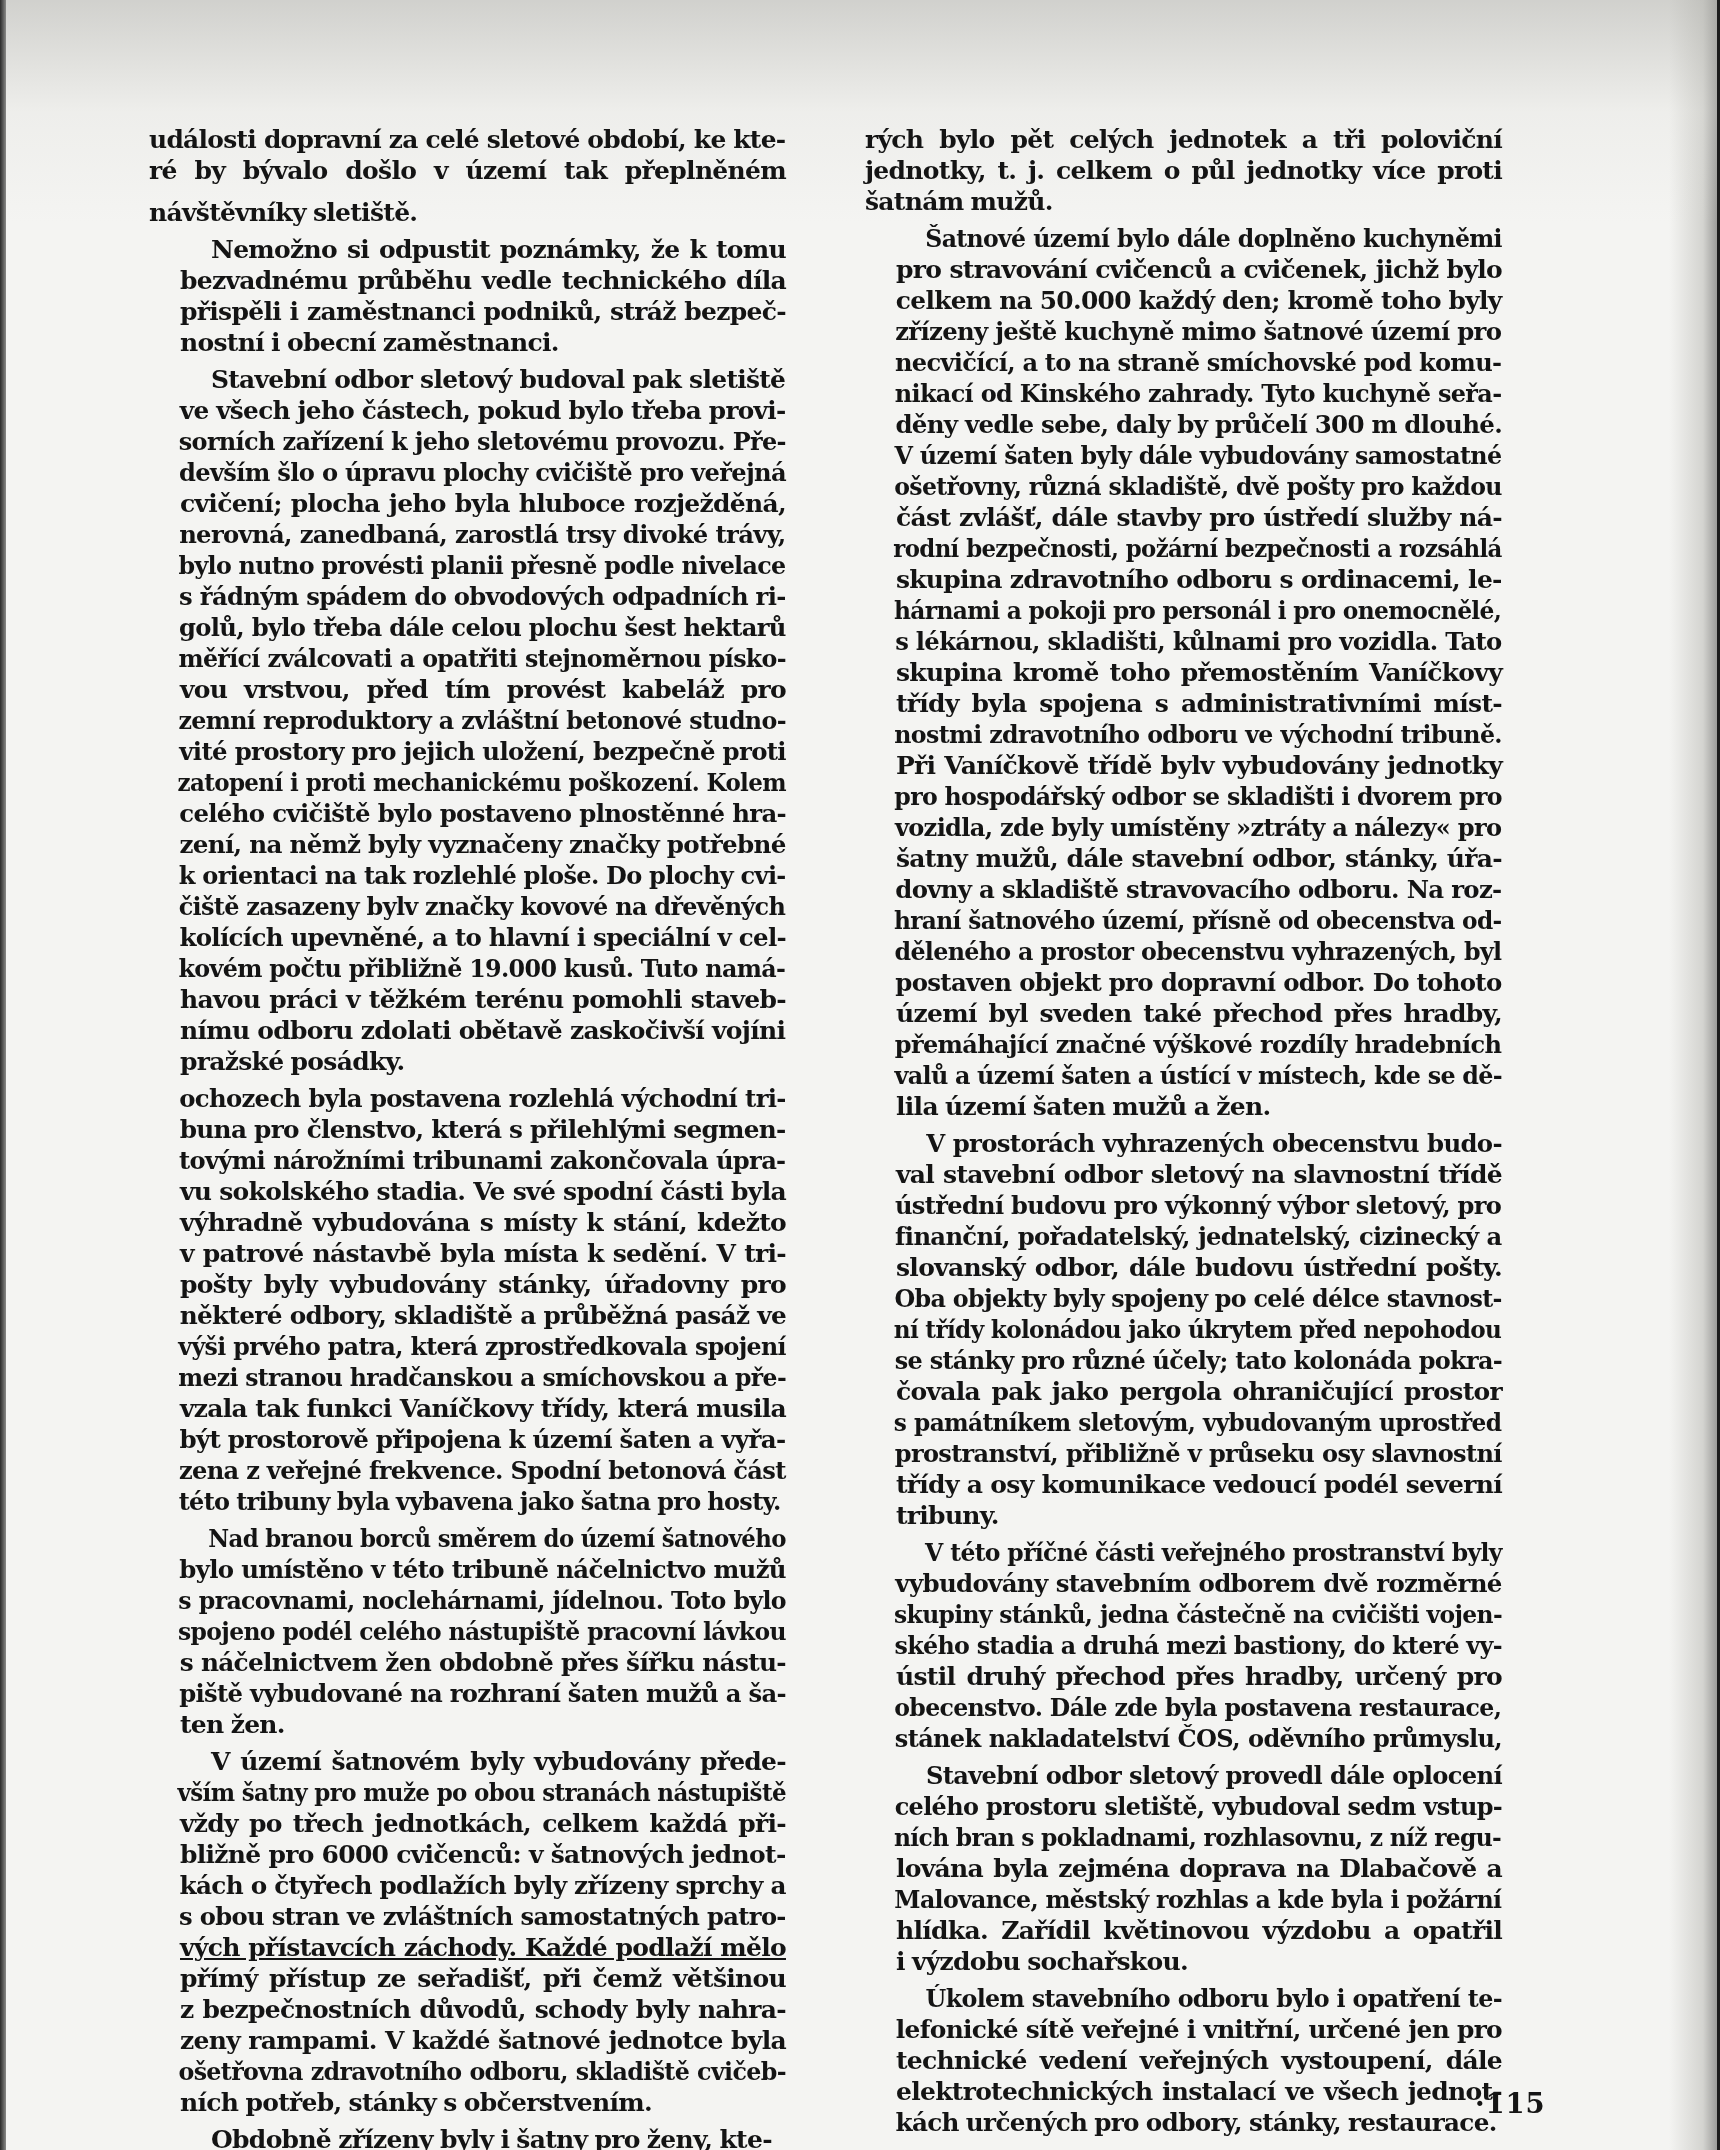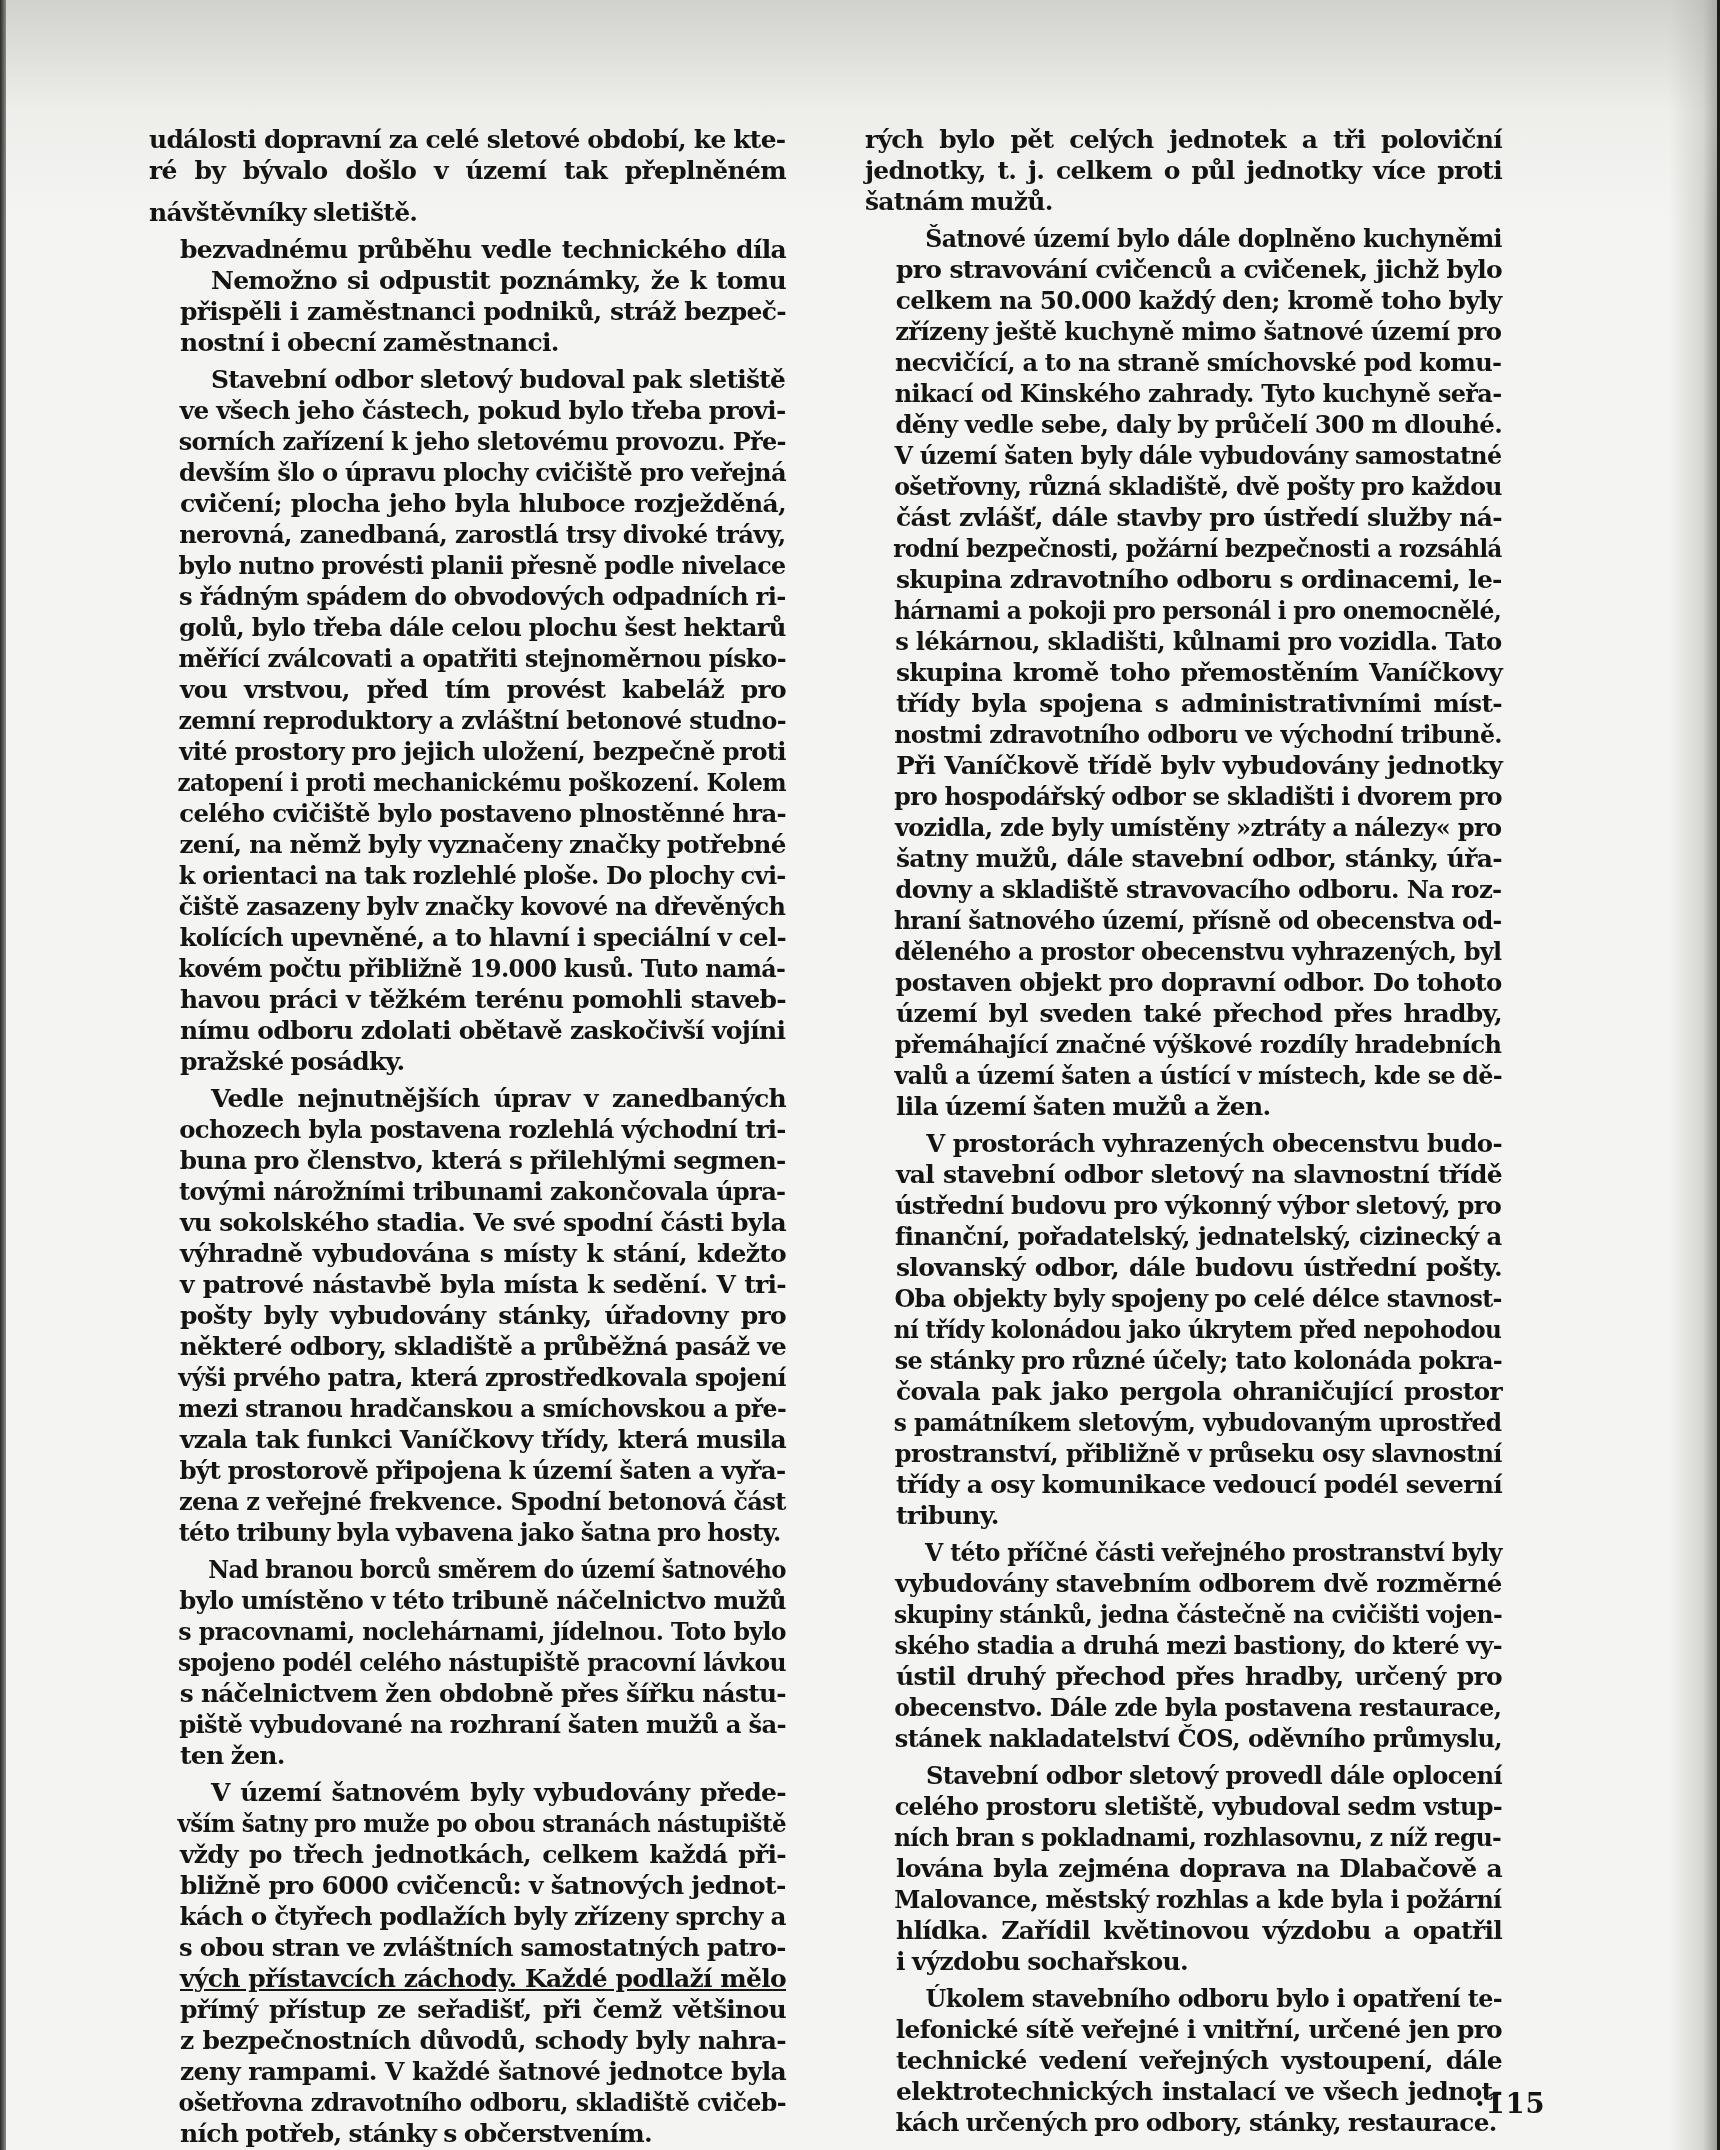--- a/index.html
+++ b/index.html
@@ -79,22 +79,22 @@
   <div class="left-edge"></div>
   <div class="right-band"></div>
 
   <div id="col-left" class="column">
       <div class="para cont">
         <span class="line" style="display: block; width: 639px; transform-origin: 0px 0px; transform: scaleX(0.996); text-align-last: justify;">události dopravní za celé sletové období, ke kte-</span>
         <span class="line" style="display: block; width: auto;">ré by bývalo došlo v území tak přeplněném</span>
         <span class="line last" style="display: block; width: auto; margin-top: 11px;">návštěvníky sletiště.</span>
       </div>
       <div class="para gap">
+        <span class="line indent" style="display: block; width: auto;">Nemožno si odpustit poznámky, že k tomu</span>
         <span class="line" style="display: block; width: auto;">bezvadnému průběhu vedle technického díla</span>
-        <span class="line indent" style="display: block; width: auto;">Nemožno si odpustit poznámky, že k tomu</span>
         <span class="line" style="display: block; width: auto;">přispěli i zaměstnanci podniků, stráž bezpeč-</span>
         <span class="line last" style="display: block; width: auto;">nostní i obecní zaměstnanci.</span>
       </div>
       <div class="para gap">
         <span class="line indent" style="display: block; width: 607px; transform-origin: 31px 0px; transform: scaleX(0.9972); text-align-last: justify;">Stavební odbor sletový budoval pak sletiště</span>
         <span class="line" style="display: block; width: 643px; transform-origin: 0px 0px; transform: scaleX(0.99); text-align-last: justify;">ve všech jeho částech, pokud bylo třeba provi-</span>
         <span class="line" style="display: block; width: 664px; transform-origin: 0px 0px; transform: scaleX(0.9592); text-align-last: justify;">sorních zařízení k jeho sletovému provozu. Pře-</span>
         <span class="line" style="display: block; width: 658px; transform-origin: 0px 0px; transform: scaleX(0.968); text-align-last: justify;">devším šlo o úpravu plochy cvičiště pro veřejná</span>
         <span class="line" style="display: block; width: auto;">cvičení; plocha jeho byla hluboce rozježděná,</span>
         <span class="line" style="display: block; width: 655px; transform-origin: 0px 0px; transform: scaleX(0.9718); text-align-last: justify;">nerovná, zanedbaná, zarostlá trsy divoké trávy,</span>
@@ -110,21 +110,20 @@
         <span class="line" style="display: block; width: 647px; transform-origin: 0px 0px; transform: scaleX(0.984); text-align-last: justify;">zení, na němž byly vyznačeny značky potřebné</span>
         <span class="line" style="display: block; width: 662px; transform-origin: 0px 0px; transform: scaleX(0.9617); text-align-last: justify;">k orientaci na tak rozlehlé ploše. Do plochy cvi-</span>
         <span class="line" style="display: block; width: 665px; transform-origin: 0px 0px; transform: scaleX(0.9567); text-align-last: justify;">čiště zasazeny bylv značky kovové na dřevěných</span>
         <span class="line" style="display: block; width: 650px; transform-origin: 0px 0px; transform: scaleX(0.9801); text-align-last: justify;">kolících upevněné, a to hlavní i speciální v cel-</span>
         <span class="line" style="display: block; width: 668px; transform-origin: 0px 0px; transform: scaleX(0.9524); text-align-last: justify;">kovém počtu přibližně 19.000 kusů. Tuto namá-</span>
         <span class="line" style="display: block; width: auto;">havou práci v těžkém terénu pomohli staveb-</span>
         <span class="line" style="display: block; width: 637px; transform-origin: 0px 0px; transform: scaleX(0.9987); text-align-last: justify;">nímu odboru zdolati obětavě zaskočivší vojíni</span>
         <span class="line last" style="display: block; width: auto;">pražské posádky.</span>
       </div>
       <div class="para gap">
-        <span class="line indent" style="display: block; width: auto;">Vedle nejnutnějších úprav v zanedbaných</span>
         <span class="line" style="display: block; width: 654px; transform-origin: 0px 0px; transform: scaleX(0.9737); text-align-last: justify;">ochozech byla postavena rozlehlá východní tri-</span>
         <span class="line" style="display: block; width: 643px; transform-origin: 0px 0px; transform: scaleX(0.99); text-align-last: justify;">buna pro členstvo, která s přilehlými segmen-</span>
         <span class="line" style="display: block; width: 658px; transform-origin: 0px 0px; transform: scaleX(0.9673); text-align-last: justify;">tovými nárožními tribunami zakončovala úpra-</span>
         <span class="line" style="display: block; width: auto;">vu sokolského stadia. Ve své spodní části byla</span>
         <span class="line" style="display: block; width: auto;">výhradně vybudována s místy k stání, kdežto</span>
         <span class="line" style="display: block; width: auto;">v patrové nástavbě byla místa k sedění. V tri-</span>
         <span class="line" style="display: block; width: auto;">pošty byly vybudovány stánky, úřadovny pro</span>
         <span class="line" style="display: block; width: 643px; transform-origin: 0px 0px; transform: scaleX(0.9906); text-align-last: justify;">některé odbory, skladiště a průběžná pasáž ve</span>
         <span class="line" style="display: block; width: 673px; transform-origin: 0px 0px; transform: scaleX(0.9463); text-align-last: justify;">výši prvého patra, která zprostředkovala spojení</span>
         <span class="line" style="display: block; width: 677px; transform-origin: 0px 0px; transform: scaleX(0.9409); text-align-last: justify;">mezi stranou hradčanskou a smíchovskou a pře-</span>

